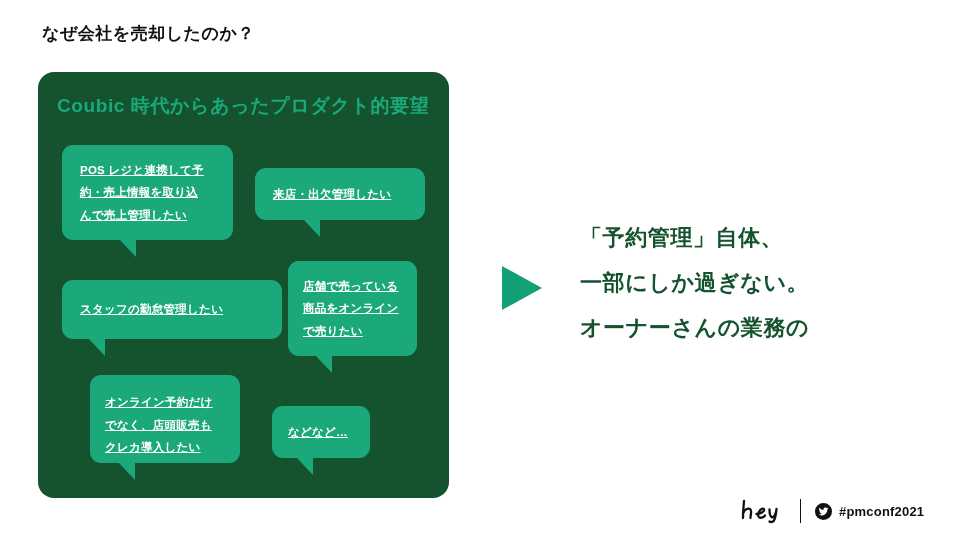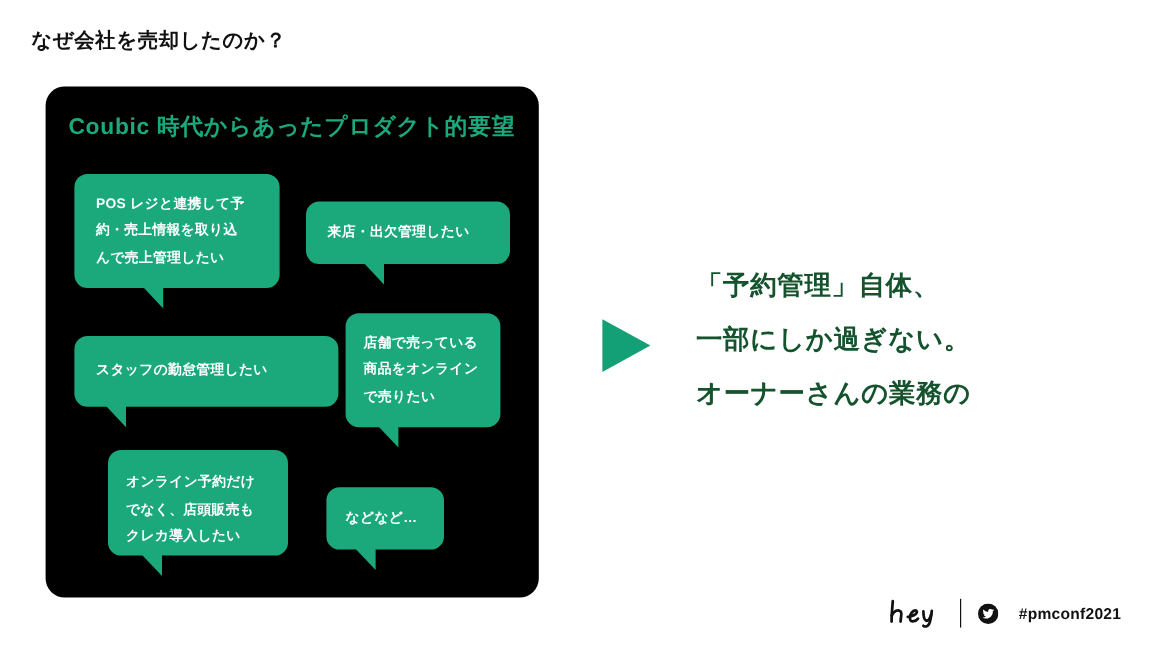--- a/index.html
+++ b/index.html
@@ -16,37 +16,37 @@
     position: relative;
     width: 960px;
     height: 540px;
     background: #ffffff;
     overflow: hidden;
   }
 
   
   .slide-title {
     position: absolute;
-    left: 26px;
+    left: 42px;
     top: 22px;
     font-size: 17px;
     font-weight: 700;
     color: #111111;
     letter-spacing: 0.5px;
     white-space: nowrap;
   }
 
   
   .card {
     position: absolute;
     left: 38px;
     top: 72px;
     width: 411px;
     height: 426px;
-    background: #000000;
+    background: #14532d;
     border-radius: 16px;
   }
   .card-heading {
     position: absolute;
     left: 19px;
     top: 21px;
     font-size: 19px;
     font-weight: 700;
     color: #1aa97c;
     letter-spacing: 0.6px;
@@ -63,20 +63,21 @@
     display: flex;
     align-items: center;
   }
   .bubble-text {
     font-size: 11.5px;
     font-weight: 700;
     line-height: 1.95;
     letter-spacing: 0.25px;
     white-space: pre-line;
     color: #ffffff;
+    text-decoration: underline;
   }
   .bubble .tail {
     position: absolute;
     width: 0;
     height: 0;
     bottom: -17px;
     border-style: solid;
     border-width: 18px 0 0 17px;
     border-color: #1ba97c transparent transparent transparent;
   }
@@ -128,21 +129,21 @@
     height: 24px;
     background: #111111;
     margin: 0 14px 0 14px;
   }
   .twitter-badge {
     width: 17px;
     height: 17px;
     display: block;
   }
   .hashtag {
-    margin-left: 17px;
+    margin-left: 7px;
     font-size: 13px;
     font-weight: 700;
     color: #111111;
     letter-spacing: 0.2px;
     white-space: nowrap;
   }
 </style>
 </head>
 <body>
 

